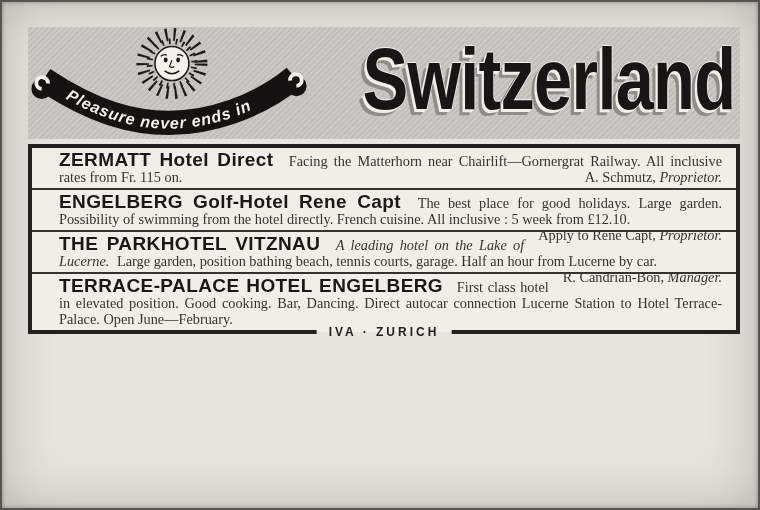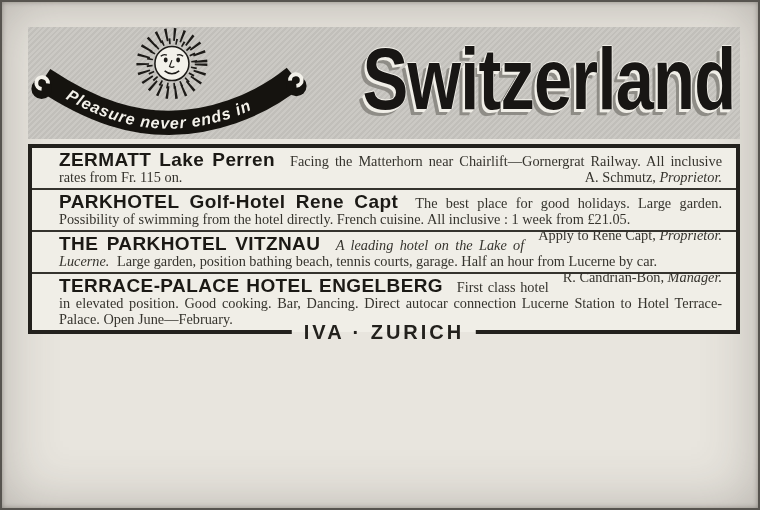--- a/index.html
+++ b/index.html
@@ -73,21 +73,21 @@
 
   
   .imprint {
     position:absolute;
     left:50%; bottom:-2px;
     transform:translate(-50%,50%);
     background:linear-gradient(#f0eee7 0 48%, #e8e5de 48% 100%);
     padding:0 12px;
     font-family:"Liberation Sans", sans-serif;
     font-weight:bold;
-    font-size:20px;
+    font-size:12px;
     letter-spacing:3px;
     color:#23211d;
     white-space:nowrap;
     text-align:center;
   }
 </style>
 </head>
 <body>
 
 <div class="photo">
@@ -121,33 +121,33 @@
           </text>
         </g>
       </svg>
       <div class="headline">Switzerland</div>
     </div>
 
     <div class="box">
       <div class="listings">
   <div class="entry">
     <p class="entry-text">
-      <span class="entry-head">ZERMATT Lake Perren</span>
+      <span class="entry-head">ZERMATT Hotel Direct</span>
       
       <span class="entry-body">Facing the Matterhorn near Chairlift—Gornergrat Railway. All inclusive rates from Fr. 115 on.</span>
       <span class="entry-credit"><span class="credit-name">A. Schmutz, </span><i class="credit-role">Proprietor.</i></span>
     </p>
   </div>
 
 
   <div class="entry">
     <p class="entry-text">
-      <span class="entry-head">PARKHOTEL Golf-Hotel Rene Capt</span>
+      <span class="entry-head">ENGELBERG Golf-Hotel Rene Capt</span>
       
-      <span class="entry-body">The best place for good holidays. Large garden. Possibility of swimming from the hotel directly. French cuisine. All inclusive : 1 week from £21.05.</span>
+      <span class="entry-body">The best place for good holidays. Large garden. Possibility of swimming from the hotel directly. French cuisine. All inclusive : 5 week from £12.10.</span>
       <span class="entry-credit"><span class="credit-name">Apply to Rene Capt, </span><i class="credit-role">Proprietor.</i></span>
     </p>
   </div>
 
   <div class="entry">
     <p class="entry-text">
       <span class="entry-head">THE PARKHOTEL VITZNAU</span>
       <span class="entry-lead">A leading hotel on the Lake of Lucerne.</span>
       <span class="entry-body">Large garden, position bathing beach, tennis courts, garage. Half an hour from Lucerne by car.</span>
       <span class="entry-credit"><span class="credit-name">R. Candrian-Bon, </span><i class="credit-role">Manager.</i></span>

